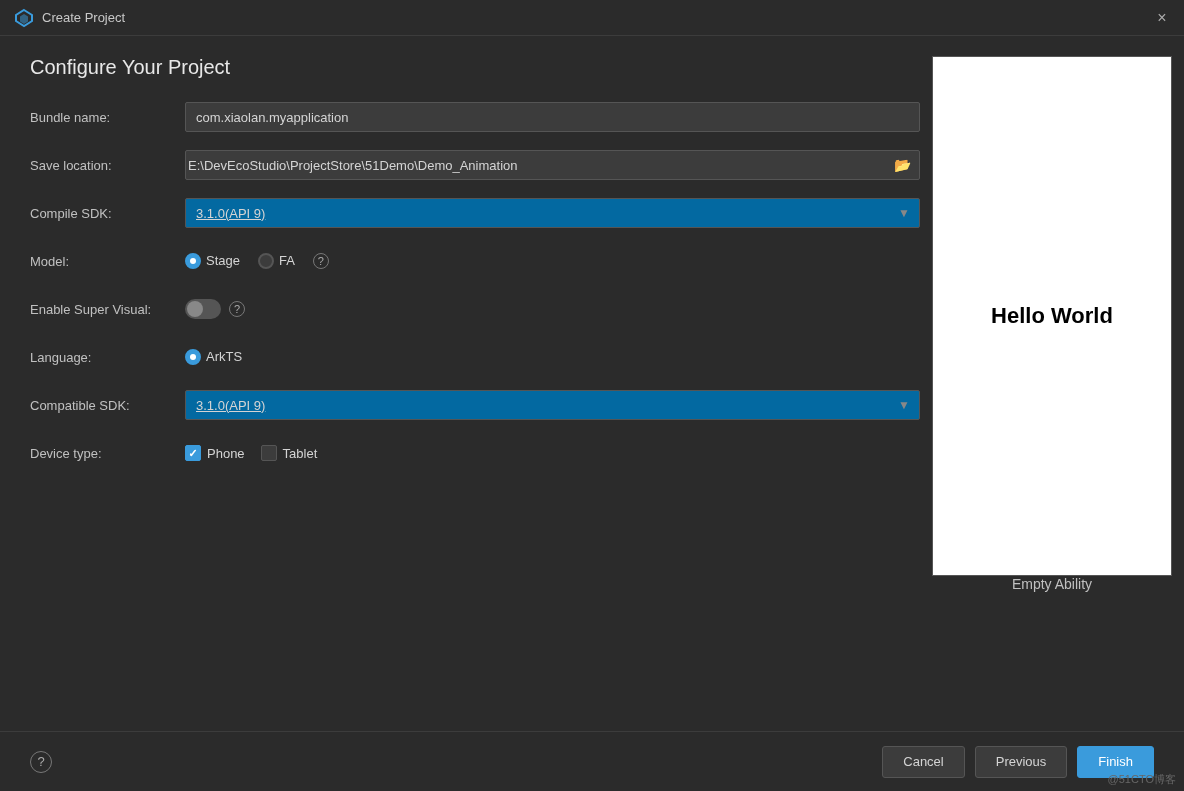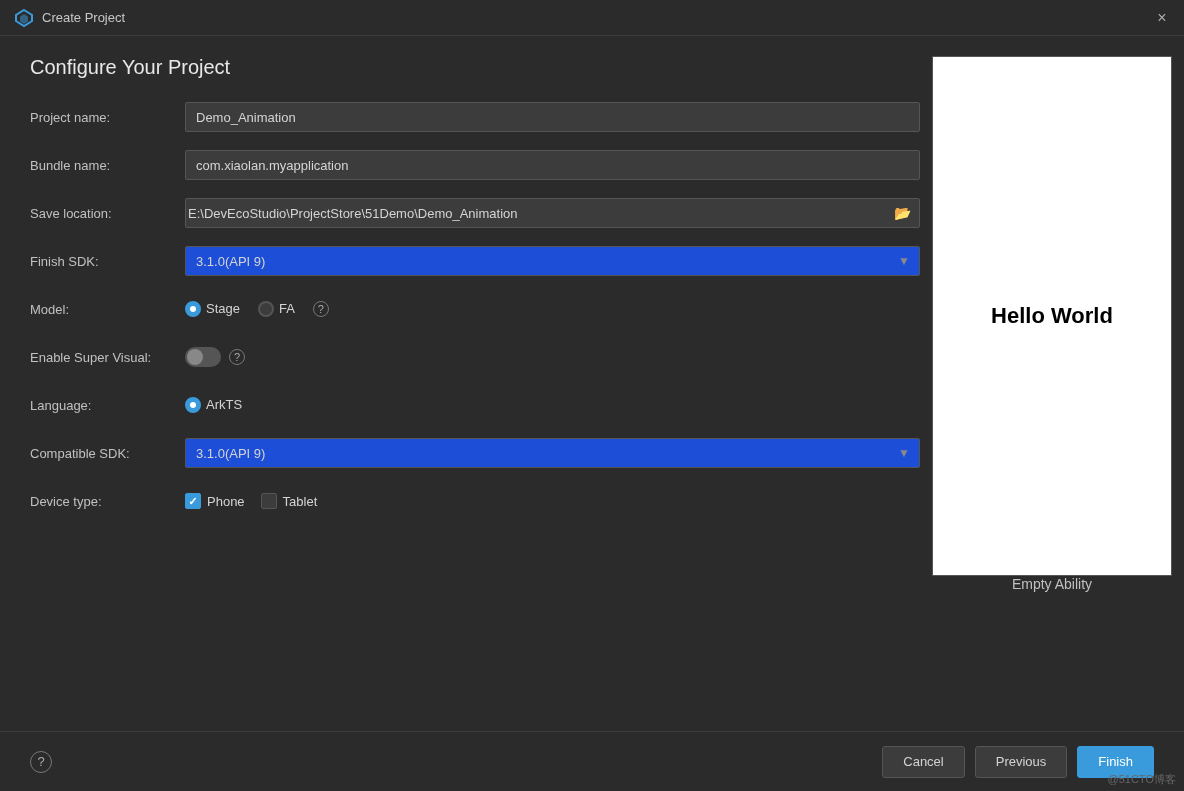--- a/index.html
+++ b/index.html
@@ -113,29 +113,30 @@
       font-size: 14px;
     }
 
     .select-wrapper {
       flex: 1;
       position: relative;
     }
     .select-wrapper select {
       width: 100%;
       height: 30px;
-      background: #1d4ed8;
+      background: #0369a1;
       border: 1px solid #555;
       border-radius: 2px;
       color: #d4d4d4;
       font-size: 13px;
       padding: 0 10px;
       outline: none;
       appearance: none;
       cursor: pointer;
+      text-decoration: underline;
     }
     .select-arrow {
       position: absolute;
       right: 10px;
       top: 50%;
       transform: translateY(-50%);
       color: #888;
       pointer-events: none;
       font-size: 12px;
     }
@@ -345,40 +346,36 @@
     <span class="title-bar-title">Create Project</span>
   </div>
   <span class="close-btn">×</span>
 </div>
 
 <div class="main-content">
 
   <div class="form-section">
     <h1 class="page-title">Configure Your Project</h1>
 
-    <div class="form-row">
-      <label class="form-label">Project name:</label>
-      <input class="form-input" type="text" value="Demo_Animation" style="">
-    </div>
 
     <div class="form-row">
       <label class="form-label">Bundle name:</label>
       <input class="form-input" type="text" value="com.xiaolan.myapplication" style="">
     </div>
 
     <div class="form-row">
       <label class="form-label">Save location:</label>
       <div class="input-with-icon">
         <input type="text" value="E:\DevEcoStudio\ProjectStore\51Demo\Demo_Animation" style="">
         <span class="folder-icon">📂</span>
       </div>
     </div>
 
     <div class="form-row">
-      <label class="form-label">Finish SDK:</label>
+      <label class="form-label">Compile SDK:</label>
       <div class="select-wrapper">
         <select>
           <option>3.1.0(API 9)</option>
           <option>3.0.0(API 8)</option>
         </select>
         <span class="select-arrow">▼</span>
       </div>
     </div>
 
     <div class="form-row">

